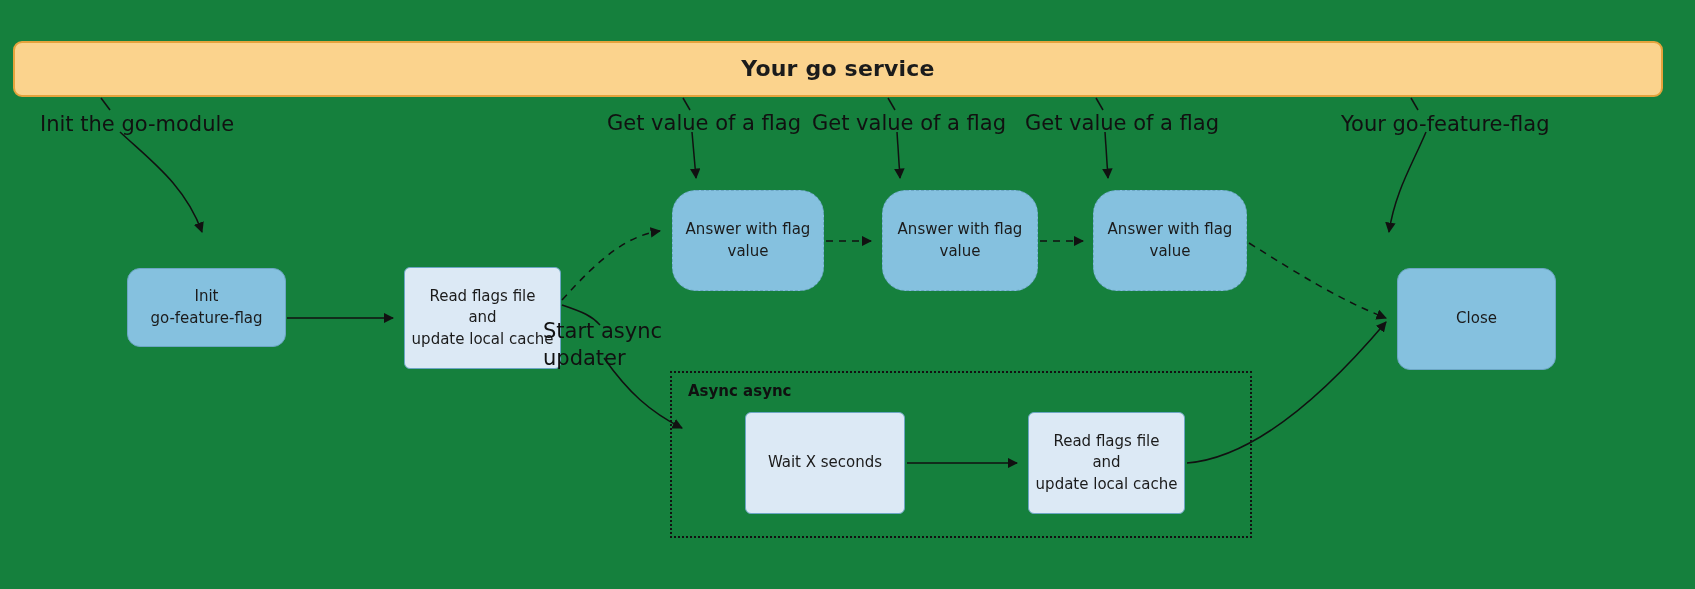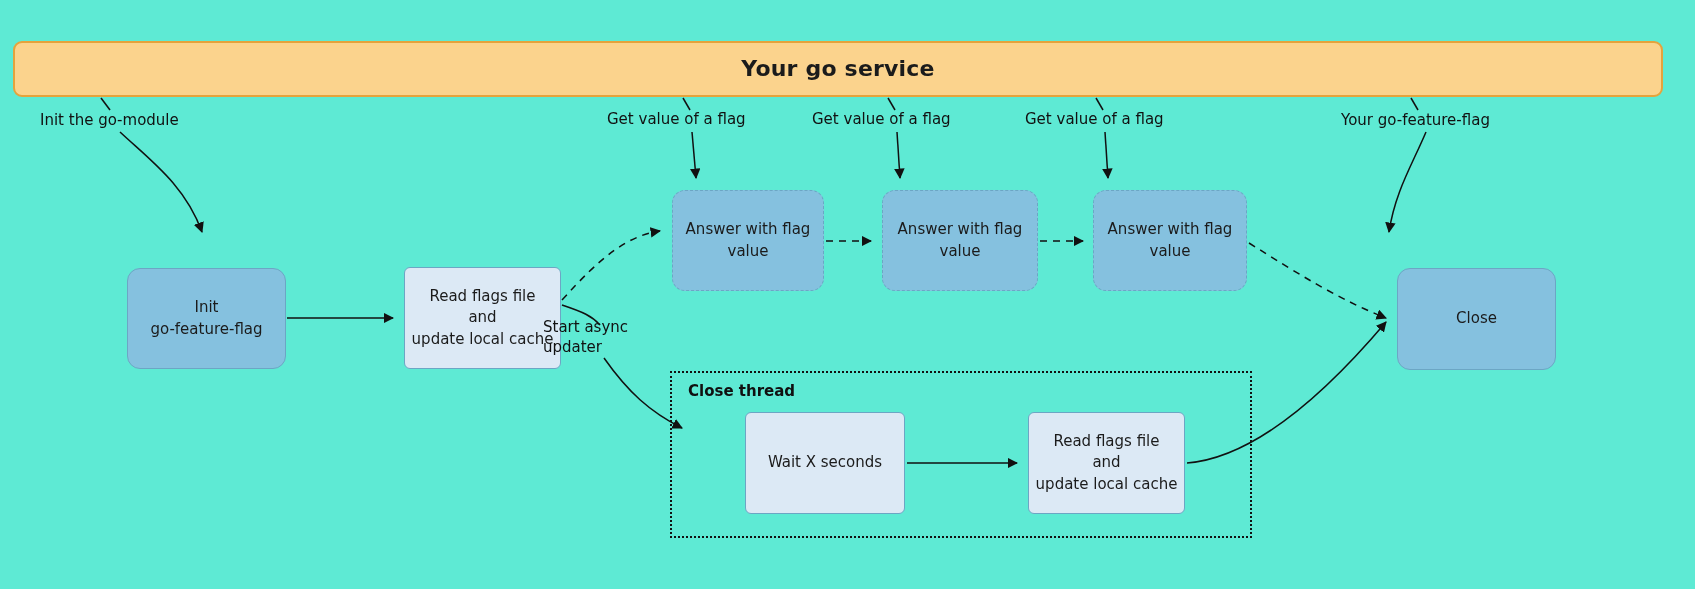--- a/index.html
+++ b/index.html
@@ -4,21 +4,21 @@
 <style>
   html, body {
     margin: 0;
     padding: 0;
     background: #ffffff;
   }
   #canvas {
     position: relative;
     width: 1695px;
     height: 589px;
-    background: #5eead4;
+    background: #15803d;
     font-family: "DejaVu Sans", "Liberation Sans", sans-serif;
     overflow: hidden;
   }
   .node {
     position: absolute;
     box-sizing: border-box;
     display: flex;
     align-items: center;
     justify-content: center;
     text-align: center;
@@ -41,30 +41,30 @@
   
   .node-dark {
     background: #85C1DF;
     border: 1.5px solid #6CA6C4;
     border-radius: 13px;
     font-size: 15px;
   }
   .node-dark-dashed {
     background: #85C1DF;
     border: 1.6px dashed #6CA6C4;
-    border-radius: 13px;
+    border-radius: 24px;
     font-size: 15px;
   }
   .node-light {
     background: #DCE9F5;
     border: 1.6px solid #6CA6C4;
     border-radius: 6px;
     font-size: 15px;
   }
-  #node-init        { left: 127px;  top: 268px; width: 159px; height: 101px; }
+  #node-init        { left: 127px;  top: 268px; width: 159px; height: 79px; }
   #node-readflags   { left: 404px;  top: 267px; width: 157px; height: 102px; }
   #node-answer-1    { left: 672px;  top: 190px; width: 152px; height: 101px; }
   #node-answer-2    { left: 882px;  top: 190px; width: 156px; height: 101px; }
   #node-answer-3    { left: 1093px; top: 190px; width: 154px; height: 101px; }
   #node-close       { left: 1397px; top: 268px; width: 159px; height: 102px; }
   #node-wait        { left: 745px;  top: 412px; width: 160px; height: 102px; }
   #node-readflags-2 { left: 1028px; top: 412px; width: 157px; height: 102px; }
 
   .node-init-line1 { display:block; }
   .node-init-line2 { display:block; font-weight: normal; }
@@ -86,21 +86,21 @@
     top: 382px;
     font-size: 15px;
     font-weight: bold;
     color: #101010;
     white-space: nowrap;
   }
 
   
   .edge-label {
     position: absolute;
-    font-size: 15px;
+    font-size: 21px;
     color: #111111;
     white-space: nowrap;
     line-height: 1.3;
   }
   #label-init-module   { left: 40px;   top: 111px; }
   #label-get-value-1   { left: 607px;  top: 110px; }
   #label-get-value-2   { left: 812px;  top: 110px; }
   #label-get-value-3   { left: 1025px; top: 110px; }
   #label-close-gff     { left: 1341px; top: 111px; }
   #label-start-async   { left: 543px;  top: 318px; white-space: pre-line; }
@@ -155,21 +155,21 @@
     <path d="M 1426,132 C 1412,165 1395,192 1389,232" fill="none" stroke="#111111" stroke-width="1.5" marker-end="url(#arrow)"></path>
 
     <path d="M 907,463 L 1017,463" fill="none" stroke="#111111" stroke-width="1.5" marker-end="url(#arrow)"></path>
 
     <path d="M 1187,463 C 1250,458 1320,400 1386,322" fill="none" stroke="#111111" stroke-width="1.5" marker-end="url(#arrow)"></path>
   </svg>
 
   <div class="node" id="service-banner">Your go service</div>
 
   <div id="async-thread-box"></div>
-  <div id="async-thread-title">Close thread</div>
+  <div id="async-thread-title">Async async</div>
 
   <div class="node node-dark" id="node-init">
     <span>
       <span class="node-init-line1">Init</span>
       <span class="node-init-line2">go-feature-flag</span>
     </span>
   </div>
 
   <div class="node node-light" id="node-readflags">
     <span class="ml" style="white-space:pre-line;">Read flags file

